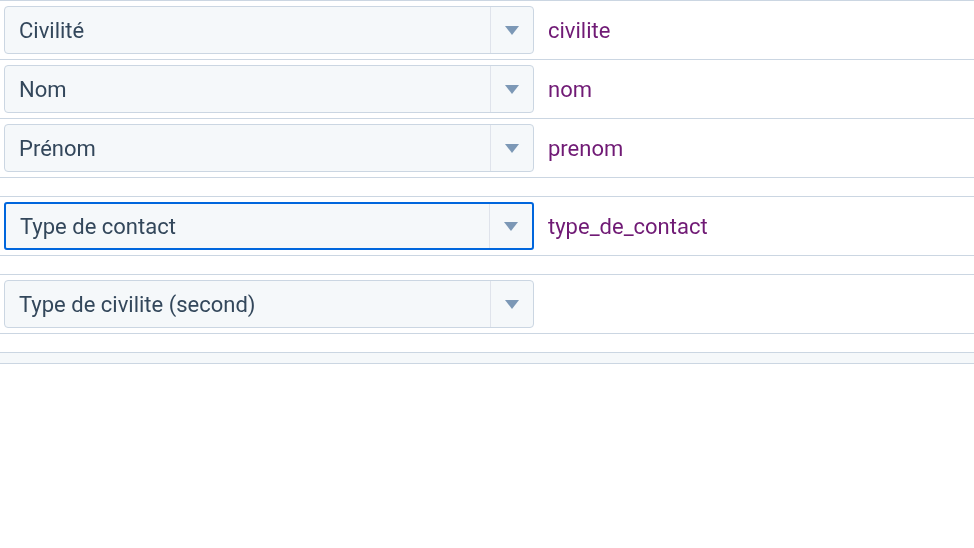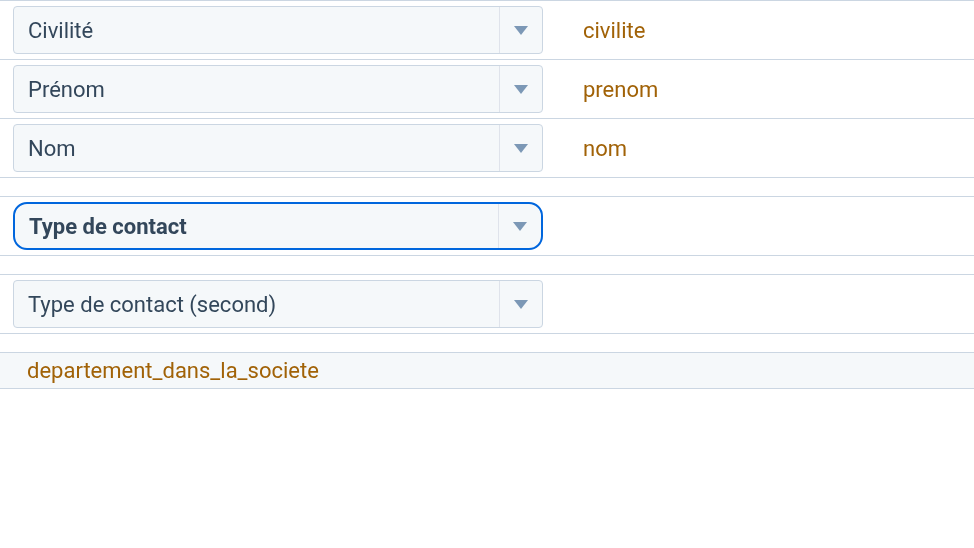--- a/index.html
+++ b/index.html
@@ -7,61 +7,59 @@
     font-family: -apple-system, BlinkMacSystemFont, "Segoe UI", Roboto, Helvetica, Arial, sans-serif;
     width: 974px;
     height: 548px;
     background: #fff;
     color: #33475b;
   }
   .row {
     display: flex;
     align-items: center;
     border-top: 1px solid #cbd6e2;
-    padding: 5px 13px;
-    gap: 26px;
+    padding: 5px 4px;
   }
   .row.highlight {
     background: #f5f8fa;
   }
   .select {
     display: flex;
     align-items: center;
     justify-content: space-between;
     width: 530px;
     height: 48px;
     border: 1px solid #cbd6e2;
     border-radius: 4px;
     background: #f5f8fa;
     padding: 0 14px;
     cursor: pointer;
     font-size: 22px;
     color: #33475b;
   }
   .select.focused {
     border: 2.5px solid #0066dd;
-    border-radius: 14px;
-    font-weight: bold;
+    border-radius: 3px;
   }
   .caret-wrap {
     display: flex;
     align-items: center;
     height: 100%;
     border-left: 1px solid #dfe3eb;
     padding-left: 14px;
   }
   .caret {
     width: 0; height: 0;
     border-left: 7px solid transparent;
     border-right: 7px solid transparent;
     border-top: 9px solid #7c98b6;
   }
   .code {
     font-size: 22px;
-    color: #a16207;
+    color: #701a75;
     padding-left: 14px;
   }
   .final-border {
     border-top: 1px solid #cbd6e2;
   }
   .spacer-row {
     height: 18px;
   }
 </style>
 </head>
@@ -72,55 +70,55 @@
       <div class="select">
         <span>Civilité</span>
         <span class="caret-wrap">
           <span class="caret"></span>
         </span>
       </div>
       <span class="code">civilite</span>
     </div>
     <div class="row">
       <div class="select">
+        <span>Nom</span>
+        <span class="caret-wrap">
+          <span class="caret"></span>
+        </span>
+      </div>
+      <span class="code">nom</span>
+    </div>
+    <div class="row">
+      <div class="select">
         <span>Prénom</span>
         <span class="caret-wrap">
           <span class="caret"></span>
         </span>
       </div>
       <span class="code">prenom</span>
-    </div>
-    <div class="row">
-      <div class="select">
-        <span>Nom</span>
-        <span class="caret-wrap">
-          <span class="caret"></span>
-        </span>
-      </div>
-      <span class="code">nom</span>
     </div>
     <div class="final-border"></div>
     <div class="spacer-row"></div>
     <div class="row">
       <div class="select focused">
         <span>Type de contact</span>
         <span class="caret-wrap">
           <span class="caret"></span>
         </span>
       </div>
+      <span class="code">type_de_contact</span>
     </div>
     <div class="final-border"></div>
     <div class="spacer-row"></div>
     <div class="row">
       <div class="select">
-        <span>Type de contact (second)</span>
+        <span>Type de civilite (second)</span>
         <span class="caret-wrap">
           <span class="caret"></span>
         </span>
       </div>
     </div>
     <div class="final-border"></div>
     <div class="spacer-row"></div>
     <div class="row highlight">
-      <span class="code">departement_dans_la_societe</span>
     </div>
   </div>
 <div class="final-border"></div>
 
 </body></html>

